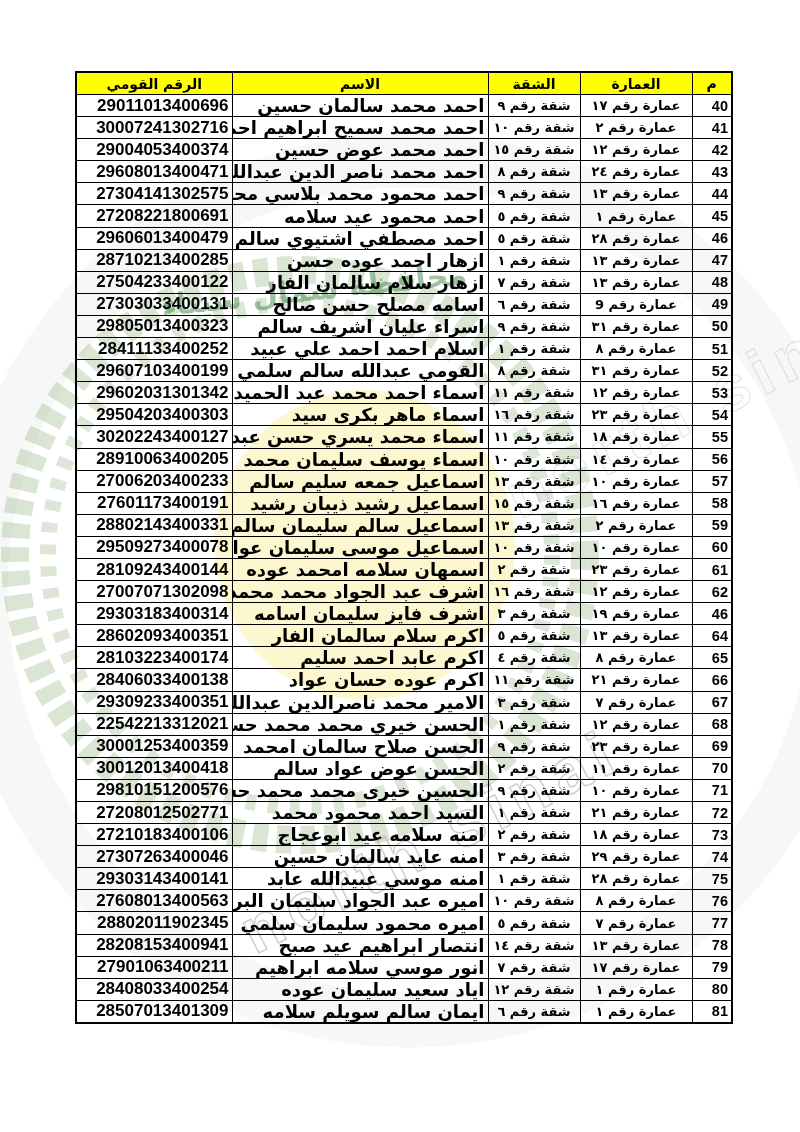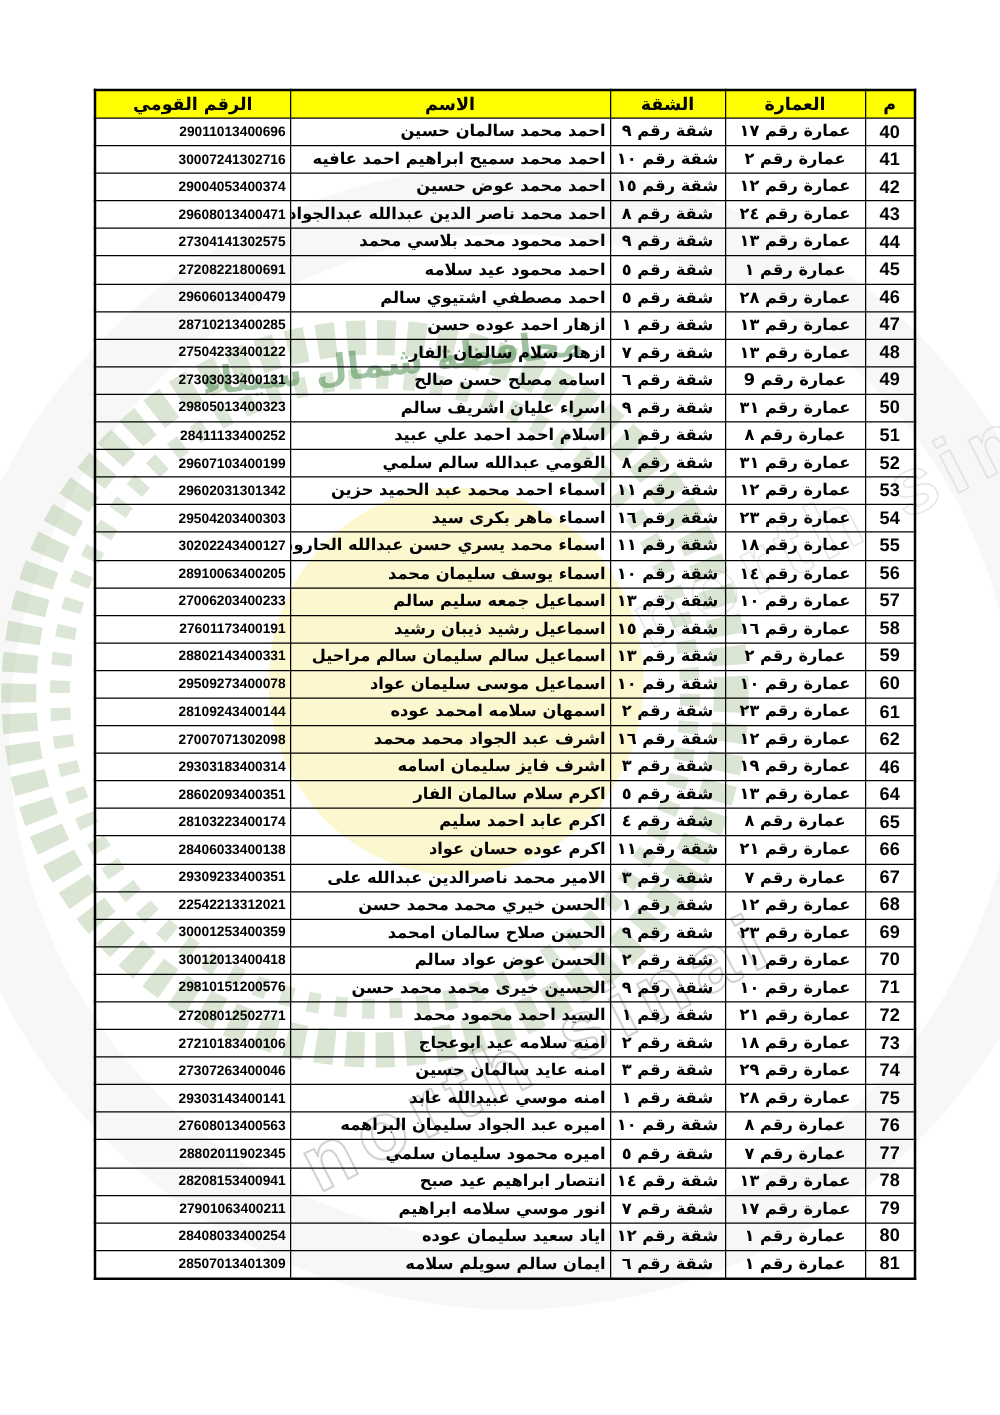--- a/index.html
+++ b/index.html
@@ -24,33 +24,33 @@
   }
   .doc-table thead th{
     background:#ffff00;
     height:21px;
     font-weight:bold;font-size:14px;text-align:center;
     font-family:"DejaVu Sans",sans-serif;
     margin-top:42px;
   }
   .doc-table tbody td{height:21.1px;}
   .cell-num{
-    text-align:center;font-weight:bold;font-size:14.5px;
+    text-align:right;font-weight:bold;font-size:14.5px;
     font-family:"Liberation Sans",sans-serif;
   }
   .cell-building,.cell-flat{
     text-align:center;font-weight:bold;font-size:13px;
     font-family:"DejaVu Sans",sans-serif;
   }
   .cell-name{
-    text-align:right;font-weight:bold;font-size:13px;
+    text-align:right;font-weight:bold;font-size:18px;
     font-family:"DejaVu Sans",sans-serif;
   }
   .cell-id{
-    text-align:right;font-weight:bold;font-size:11px;
+    text-align:right;font-weight:bold;font-size:17px;
     font-family:"Liberation Sans",sans-serif;
   }
 </style>
 </head>
 <body>
 
 <svg class="watermark-layer" viewBox="0 0 800 1132" xmlns="http://www.w3.org/2000/svg">
 
   <circle cx="410" cy="590" r="430" fill="none" stroke-width="55" opacity="0.14" stroke="#c9c9c9"></circle>
 

